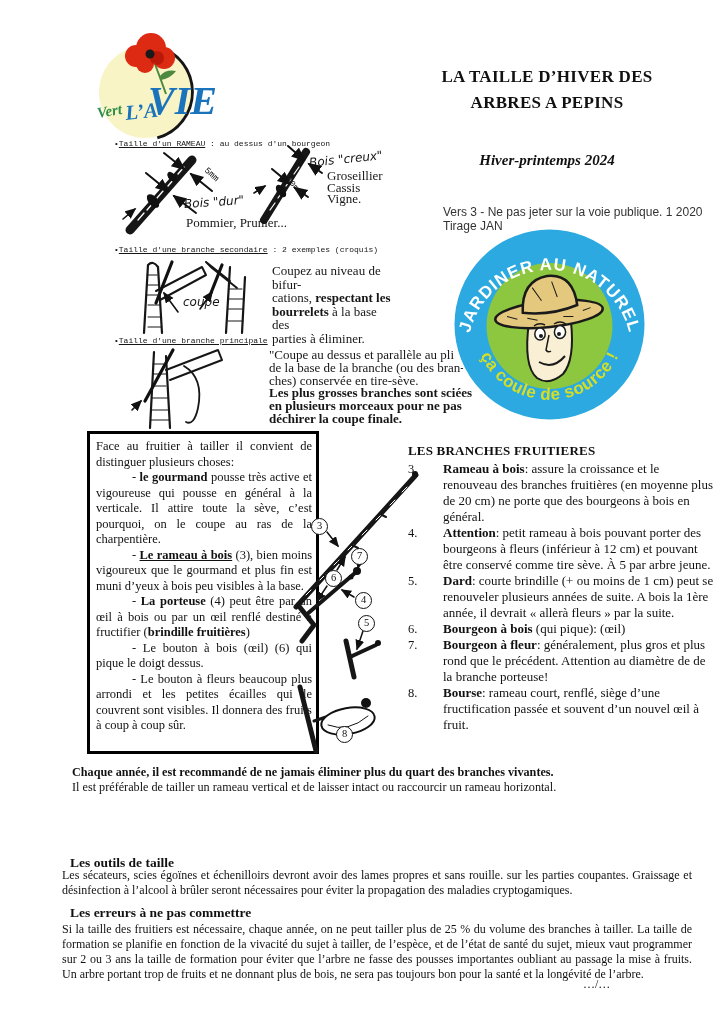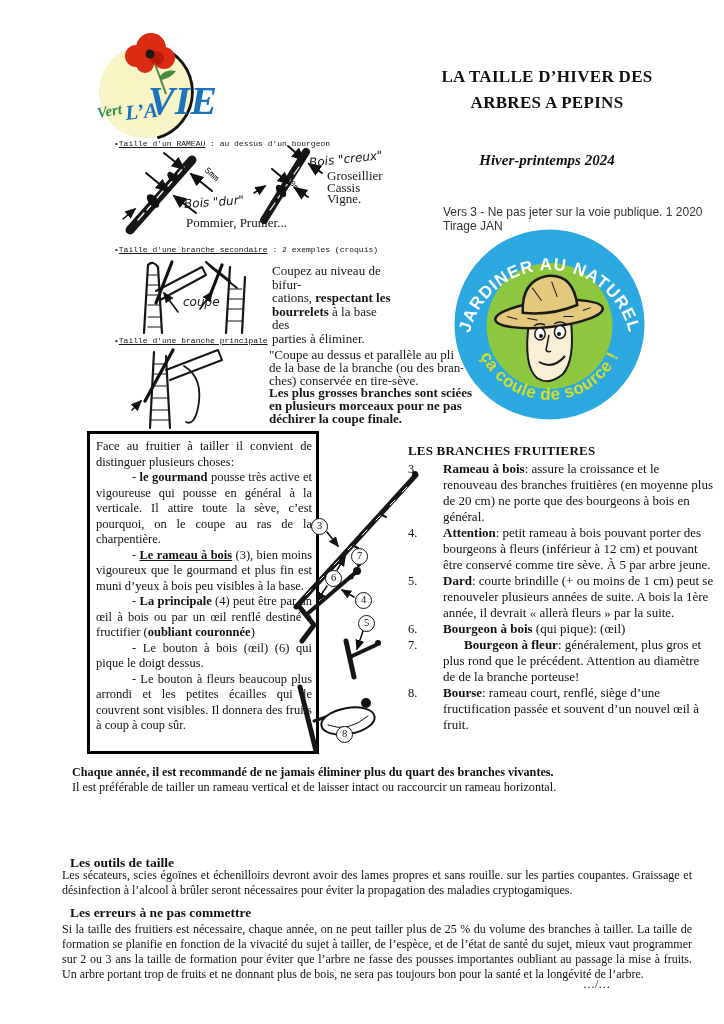--- a/index.html
+++ b/index.html
@@ -193,21 +193,21 @@
     </text>
     <text font-family="Liberation Sans,sans-serif" font-size="17" font-weight="bold" fill="#D6DE23" letter-spacing=".5" text-anchor="middle">
       <textPath href="#arcBot" startOffset="50%"><tspan>ça coule de source !</tspan></textPath>
     </text>
   </svg>
 
   <div class="abs box">
     <p><span>Face au fruitier à tailler il convient de distinguer plusieurs choses:</span></p>
     <p class="ind"><span>- </span><span style="font-weight: bold;">le gourmand</span><span> pousse très active et vigoureuse qui pousse en général à la verticale. Il attire toute la sève, c’est pourquoi, on le coupe au ras de la charpentière.</span></p>
     <p class="ind"><span>- </span><span style="font-weight: bold; text-decoration: underline;">Le rameau à bois</span><span> (3), bien moins vigoureux que le gourmand et plus fin est muni d’yeux à bois peu visibles à la base.</span></p>
-    <p class="ind"><span>- </span><span style="font-weight: bold;">La principale</span><span> (4)  peut être par un œil à bois ou par un œil renflé destiné à fructifier (</span><span style="font-weight: bold;">oubliant couronnée</span><span>)</span></p>
+    <p class="ind"><span>- </span><span style="font-weight: bold;">La porteuse</span><span> (4)  peut être par un œil à bois ou par un œil renflé destiné à fructifier (</span><span style="font-weight: bold;">brindille fruitières</span><span>)</span></p>
     <p class="ind"><span>- Le bouton à bois (œil) (6) qui pique le doigt dessus.</span></p>
     <p class="ind"><span>- Le bouton à fleurs beaucoup plus arrondi et les petites écailles qui le couvrent sont visibles. Il donnera des fruits à coup à coup sûr.</span></p>
   </div>
 
   <svg class="abs sk" style="left:290px;top:459px;" width="132" height="296" viewBox="0 0 132 296">
     <defs>
         <marker id="arm" markerWidth="8" markerHeight="8" refX="6" refY="3" orient="auto">
           <path d="M0,0 L7,3 L0,6 z" fill="#111"></path>
         </marker>
       </defs>
@@ -254,21 +254,21 @@
     <div class="rc-item">
         <span class="rc-num">5.</span>
         <span class="rc-text"><span style="font-weight: bold;">Dard</span><span>: courte brindille (+ ou moins de 1 cm) peut se renouveler plusieurs années de suite. A bois la 1ère année, il devrait « allerà fleurs » par la suite.</span></span>
       </div>
     <div class="rc-item">
         <span class="rc-num">6.</span>
         <span class="rc-text"><span style="font-weight: bold;">Bourgeon à bois</span><span> (qui pique): (œil)</span></span>
       </div>
     <div class="rc-item">
         <span class="rc-num">7.</span>
-        <span class="rc-text"><span style="font-weight: bold; margin-left: 21px;">Bourgeon à fleur</span><span>: généralement, plus gros et plus rond que le précédent. Attention au diamètre de de la branche porteuse!</span></span>
+        <span class="rc-text"><span style="font-weight: bold;">Bourgeon à fleur</span><span>: généralement, plus gros et plus rond que le précédent. Attention au diamètre de de la branche porteuse!</span></span>
       </div>
     <div class="rc-item">
         <span class="rc-num">8.</span>
         <span class="rc-text"><span style="font-weight: bold;">Bourse</span><span>: rameau court, renflé, siège d’une fructification passée et souvent d’un nouvel œil à fruit.</span></span>
       </div>
   </div>
 
   <div class="abs fnote-n">Il est préférable de tailler un rameau vertical et de laisser intact ou raccourcir un rameau horizontal.</div>
   <div class="abs fnote-b">Chaque année, il est recommandé de ne jamais éliminer plus du quart des branches vivantes.</div>
 

